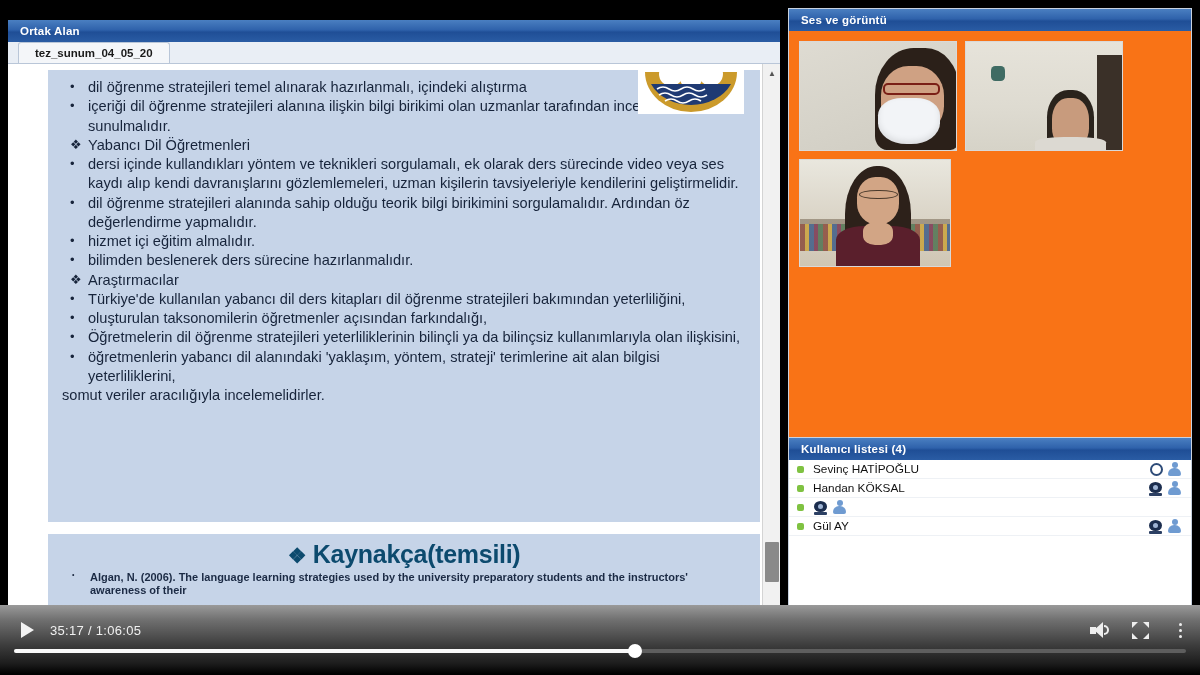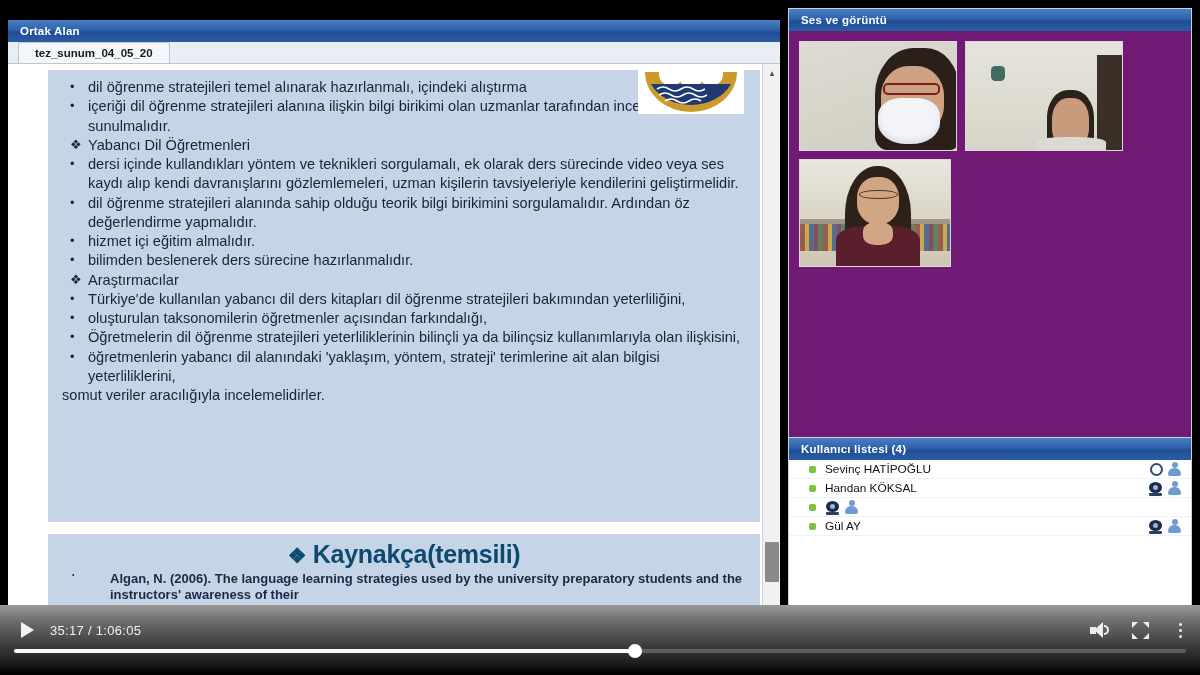--- a/index.html
+++ b/index.html
@@ -73,42 +73,42 @@
   .b-text.bold { font-weight: normal; }
   .noindent { font-size: 14.6px; line-height: 1.32; padding-left: 0px; }
 
   .kaynakca-title {
     text-align: center; font-size: 25px; font-weight: bold; color: #0c4a6e;
     letter-spacing: -.3px;
   }
   .kaynakca-title .dia { font-size: 21px; }
   .ref-row { display: flex; margin-top: 2px; }
   .ref-mark { width: 28px; flex: 0 0 28px; font-size: 7px; padding-left: 10px; }
-  .ref-text { font-size: 13px; font-weight: bold; color: #1b2a44; line-height: 1.2; margin-left: 20px; }
+  .ref-text { font-size: 11px; font-weight: bold; color: #1b2a44; line-height: 1.2; }
 
   
   .vscroll {
     position: absolute; right: 0; top: 0; width: 18px; height: 100%;
     background: #f1f1f1; border-left: 1px solid #d4d4d4;
   }
   .vscroll .arrow {
     width: 18px; height: 18px; background: #f1f1f1;
     display: flex; align-items: center; justify-content: center;
     font-size: 8px; color: #555;
   }
   .vscroll .arrow.bot { position: absolute; bottom: 0; }
   .vscroll .thumb {
     position: absolute; left: 2px; width: 14px; height: 40px;
     background: #8a8a8a; border-radius: 1px; bottom: 36px;
   }
 
   
   .video-pane {
     position: absolute; left: 788px; top: 8px; width: 404px; height: 481px;
-    background: #701a75; border: 1px solid #c8d2e0;
+    background: #f97316; border: 1px solid #c8d2e0;
   }
   .video-grid { padding: 10px 0 0 10px; display: flex; flex-wrap: wrap; gap: 8px; }
   .cam {
     width: 158px; height: 110px; background: #cfcfc8;
     border: 1px solid #d9d9d9; position: relative; overflow: hidden;
   }
   .cam.small { width: 152px; height: 108px; }
   .cam-inner { position: absolute; inset: 0; }
 
   
@@ -137,21 +137,21 @@
   .c3 .body { position:absolute; left:24%; bottom:0; width:56%; height:38%; background:#5a1f2c; border-radius:34% 34% 0 0; }
   .c3 .hands { position:absolute; left:42%; bottom:20%; width:20%; height:22%; background:#d2a585; border-radius:40%; }
 
   
   .users-pane {
     position: absolute; left: 788px; top: 437px; width: 404px; height: 215px;
     background: #ffffff; border: 1px solid #c8d2e0;
   }
   .user-row {
     height: 19px; display: flex; align-items: center;
-    padding-left: 20px; font-size: 11.8px; color: #111;
+    padding-left: 8px; font-size: 11.8px; color: #111;
     border-bottom: 1px solid #eef1f5;
   }
   .u-dot { width: 7px; height: 7px; background: #7fc241; border-radius: 2px; margin-right: 9px; flex: 0 0 7px; }
   .u-name { flex: 1; }
   .u-icons { display: flex; align-items: center; gap: 5px; padding-right: 10px; }
   .icon-cam-off { width: 13px; height: 13px; border: 2px solid #2d4b78; border-radius: 50%; }
   .icon-cam-on {
     width: 15px; height: 13px; position: relative;
   }
   .icon-cam-on .lens { position:absolute; left:1px; top:0; width:13px; height:11px; background:#1b2d4e; border-radius:50%; }

